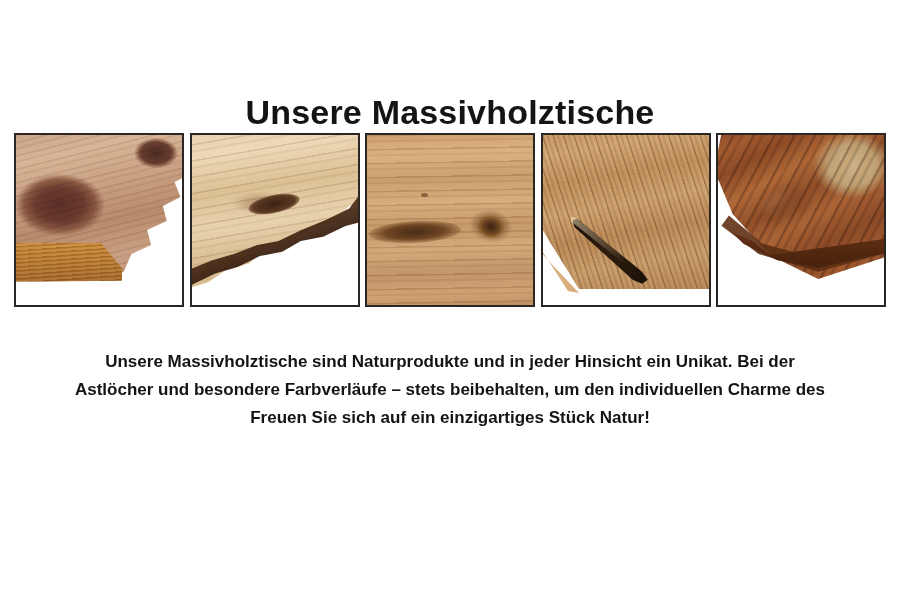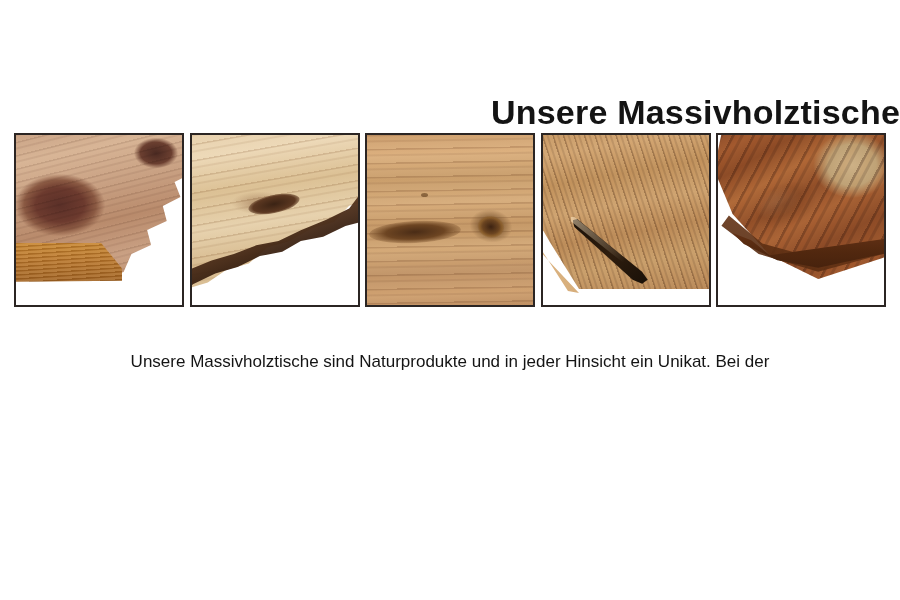--- a/index.html
+++ b/index.html
@@ -22,21 +22,21 @@
     inset: 0;
     background: #ffffff;
   }
 
   
   #page-title {
     position: absolute;
     top: 68px;
     left: 0;
     width: 900px;
-    text-align: right;
+    text-align: center;
     font-size: 34px;
     font-weight: 700;
     letter-spacing: 0.2px;
     color: #141414;
     line-height: 42px;
     white-space: nowrap;
   }
 
   
   #gallery {
@@ -262,21 +262,21 @@
   }
 
   
   #body-copy {
     position: absolute;
     top: 348px;
     left: 0;
     width: 900px;
     text-align: center;
     font-size: 17px;
-    font-weight: 400;
+    font-weight: 700;
     line-height: 28px;
     color: #141414;
   }
   #body-copy .line {
     display: block;
     white-space: nowrap;
   }
 </style>
 </head>
 <body>
@@ -336,15 +336,17 @@
         <div class="p5-swirl"></div>
         <div class="p5-edge2"></div>
         <div class="p5-edge"></div>
       </div>
     </div>
 
   </div>
 
   <div id="body-copy">
     <span class="line">Unsere Massivholztische sind Naturprodukte und in jeder Hinsicht ein Unikat. Bei der</span>
+    <span class="line">Astlöcher und besondere Farbverläufe – stets beibehalten, um den individuellen Charme des</span>
+    <span class="line">Freuen Sie sich auf ein einzigartiges Stück Natur!</span>
   </div>
 
 </div>
 
 </body></html>

